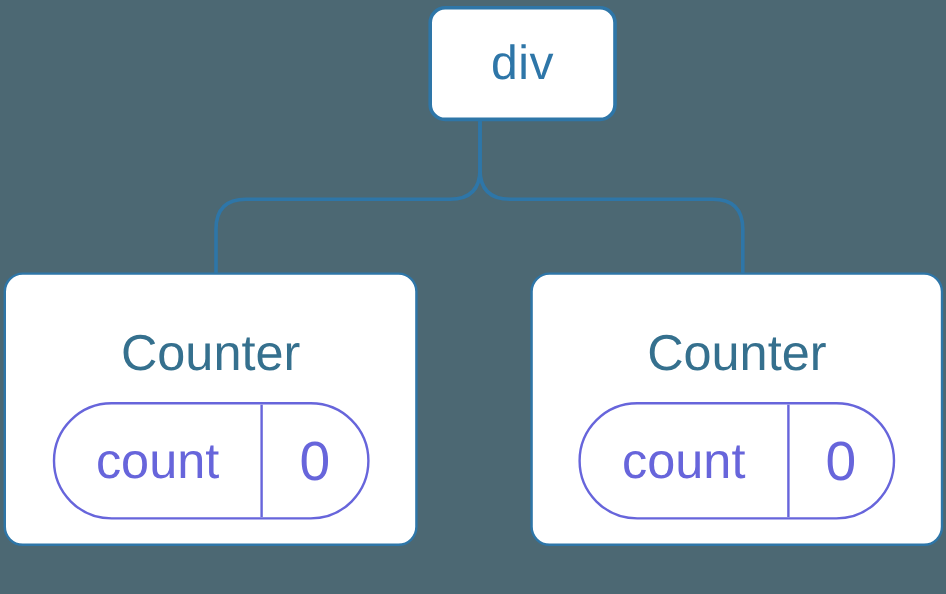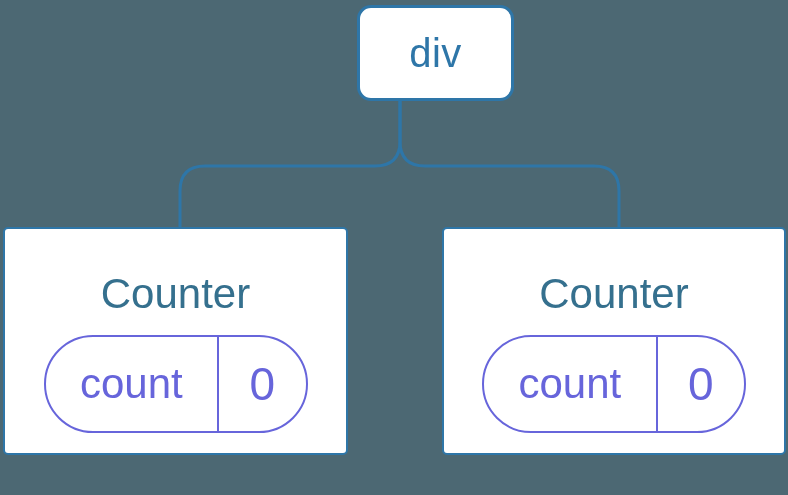--- a/index.html
+++ b/index.html
@@ -46,21 +46,21 @@
     font-weight: 500;
     line-height: 1;
     letter-spacing: 0.5px;
   }
   .component-card {
     position: absolute;
     top: 227px;
     height: 228px;
     background: #FFFFFF;
     border: 2px solid #2E76A8;
-    border-radius: 5px;
+    border-radius: 16px;
     box-sizing: border-box;
   }
   .component-card.left  { left: 3px;  width: 345px; }
   .component-card.right { left: 442px; width: 344px; }
   .component-title {
     position: absolute;
     top: 44px;
     left: 0;
     width: 100%;
     text-align: center;

